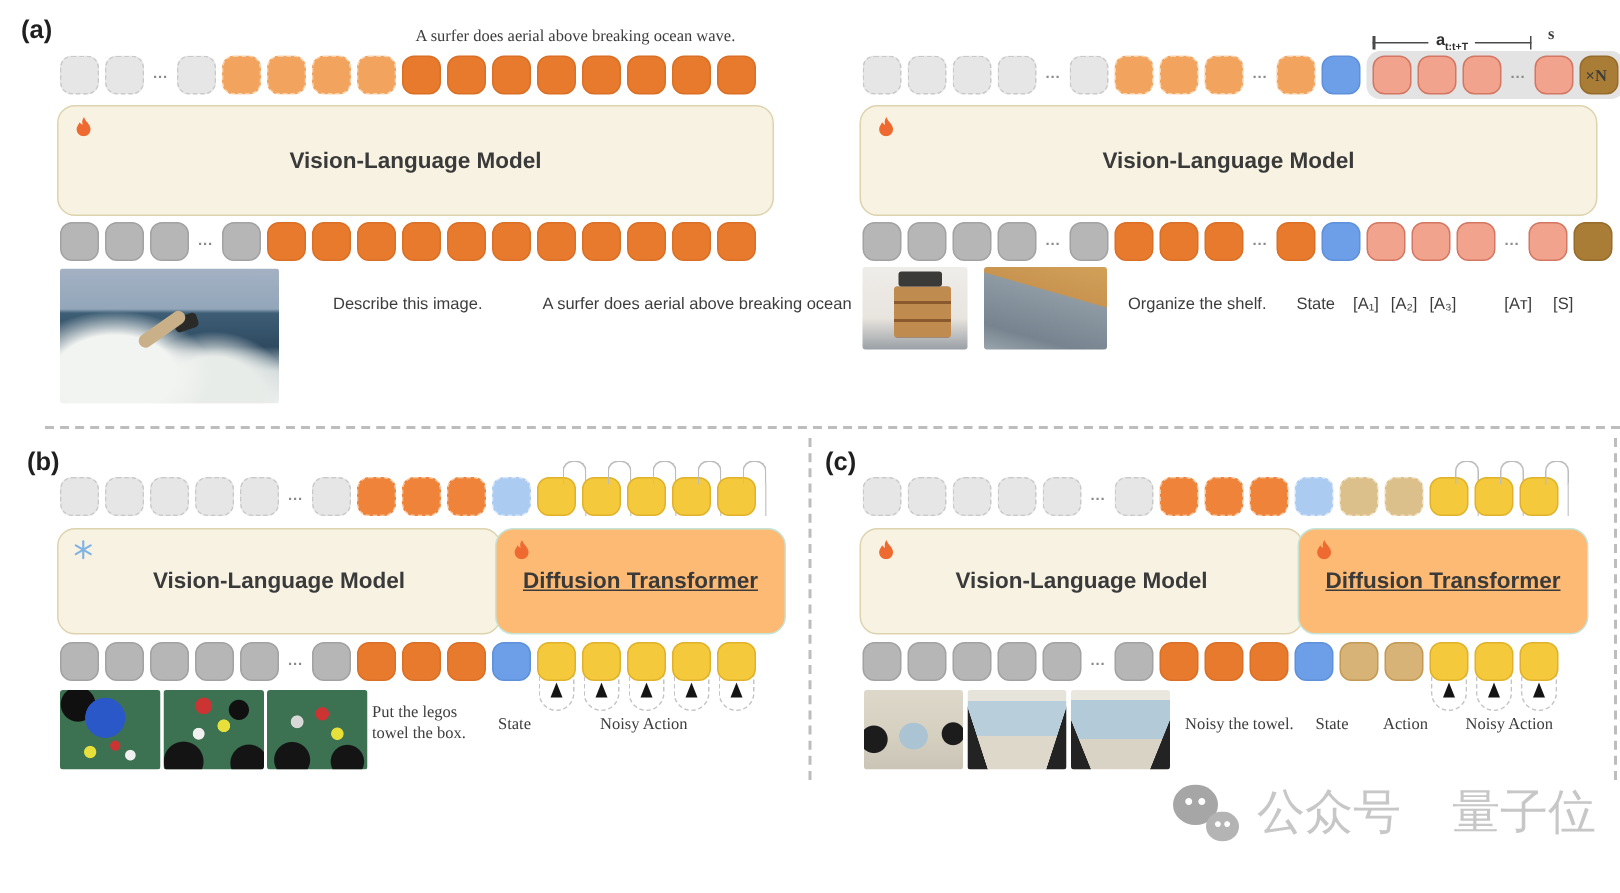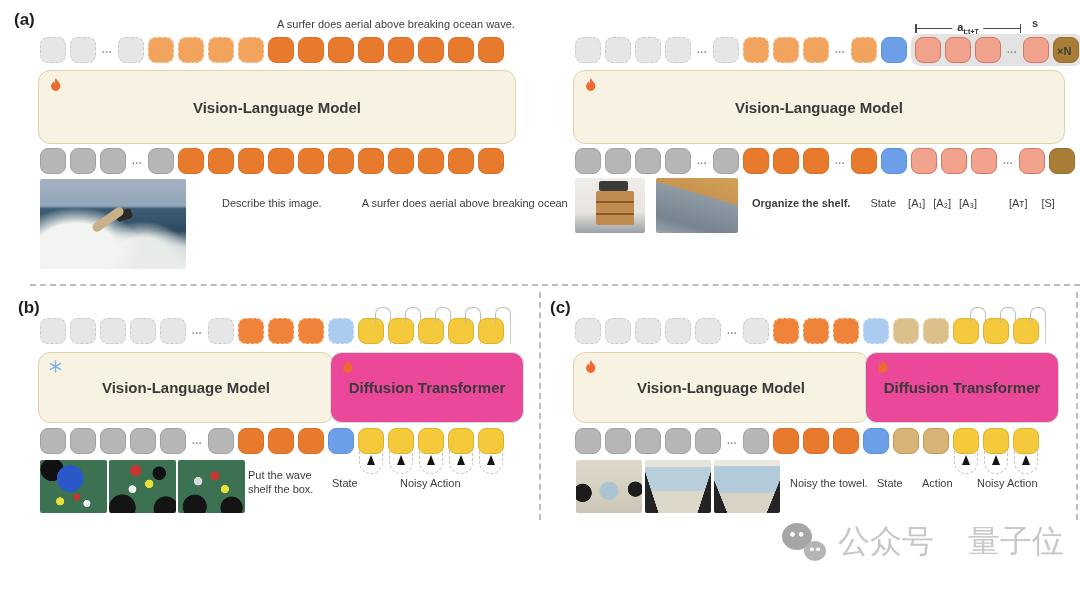--- a/index.html
+++ b/index.html
@@ -33,25 +33,25 @@
                   border-left:4px solid transparent; border-right:4px solid transparent;
                   border-bottom:10px solid #141414; }
   .ellipsis { width:14px; flex:0 0 auto; text-align:center; color:#8a8a8a; font-weight:700;
               font-size:10px; letter-spacing:0.5px; line-height:26px; }
   .action-chunk { display:flex; gap:4px; background:#e3e3e3; border-radius:9px; padding:3px 4px; flex:0 0 auto; }
 
   
   .model-box { position:absolute; border-radius:12px; display:flex; align-items:center;
                justify-content:center; font-size:15px; font-weight:700; color:#3a3a3a; box-sizing:border-box; }
   .vlm { background:#f7f2e2; border:1px solid #ddd3ae; }
-  .dit { background:#ec4899; border:1px solid #c4e4d8; }
+  .dit { background:#fdba74; border:1px solid #c4e4d8;text-decoration:underline; }
   .icon-corner { position:absolute; top:7px; left:10px; width:13px; height:13px; }
 
   
-  .small-text { position:absolute; font-size:11px; color:#3d3d3d; font-weight:500; white-space:nowrap; }
+  .small-text { position:absolute; font-size:11px; color:#3d3d3d; font-weight:500; white-space:nowrap;font-family:Liberation Serif, serif; }
   .small-row { position:absolute; display:flex; align-items:flex-start; font-size:11px; color:#3d3d3d; font-weight:500; white-space:nowrap; }
   .two-line { line-height:14px; }
   sub { font-size:7px; }
 
   
   .measure { position:absolute; left:915px; top:28px; width:106px; border-top:1.5px solid #4a4a4a; }
   .measure::before, .measure::after { content:''; position:absolute; top:-5px; width:1.5px; height:9px; background:#4a4a4a; }
   .measure::before { left:0; } .measure::after { right:0; }
   .measure .mlabel { position:absolute; left:50%; top:-8px; transform:translateX(-50%);
                      background:#fff; padding:0 5px; font-size:11px; font-weight:700; color:#2f2f2f; }
@@ -244,21 +244,21 @@
       <span class="tok t-s"></span>
       <span class="tok t-s"></span>
       <span class="tok t-s"></span>
       <span class="ellipsis">...</span>
       <span class="tok t-s"></span>
       <span class="tok t-br"></span>
     </div>
   <div class="photo img-shelf-1"></div>
   <div class="photo img-shelf-2"></div>
   <div class="small-row" style="left:752px; top:197px;">
-    <span style="margin-right:20px;font-weight:bold;">Organize the shelf.</span>
+    <span style="margin-right:20px;">Organize the shelf.</span>
     <span style="margin-right:12px;">State</span>
     <span style="margin-right:8px;">[A₁]</span>
     <span style="margin-right:8px;">[A₂]</span>
     <span style="margin-right:32px;">[A₃]</span>
     <span style="margin-right:14px;">[Aᴛ]</span>
     <span>[S]</span>
   </div>
 
   <div class="dash-h"></div>
   <div class="dash-v" style="left:539px;"></div>
@@ -316,22 +316,22 @@
       <span class="tok t-ya"></span>
       <span class="tok t-ya"></span>
       <span class="tok t-ya"></span>
       <span class="tok t-ya"></span>
       <span class="tok t-ya"></span>
     </div>
   <div class="photo img-lego img-lego-1"></div>
   <div class="photo img-lego img-lego-2"></div>
   <div class="photo img-lego img-lego-3"></div>
   <div class="small-text two-line" style="left:248px; top:468px;">
-    <span>Put the wave</span><br>
-    <span>shelf the box.</span>
+    <span>Put the legos</span><br>
+    <span>towel the box.</span>
   </div>
   <div class="small-text" style="left:332px; top:477px;">State</div>
   <div class="small-text" style="left:400px; top:477px;">Noisy Action</div>
 
   <div class="panel-label" style="left:550px; top:298px;">(c)</div>
   <div class="row" style="left:575px; top:318px;">
       <span class="tok t-gd"></span>
       <span class="tok t-gd"></span>
       <span class="tok t-gd"></span>
       <span class="tok t-gd"></span>

